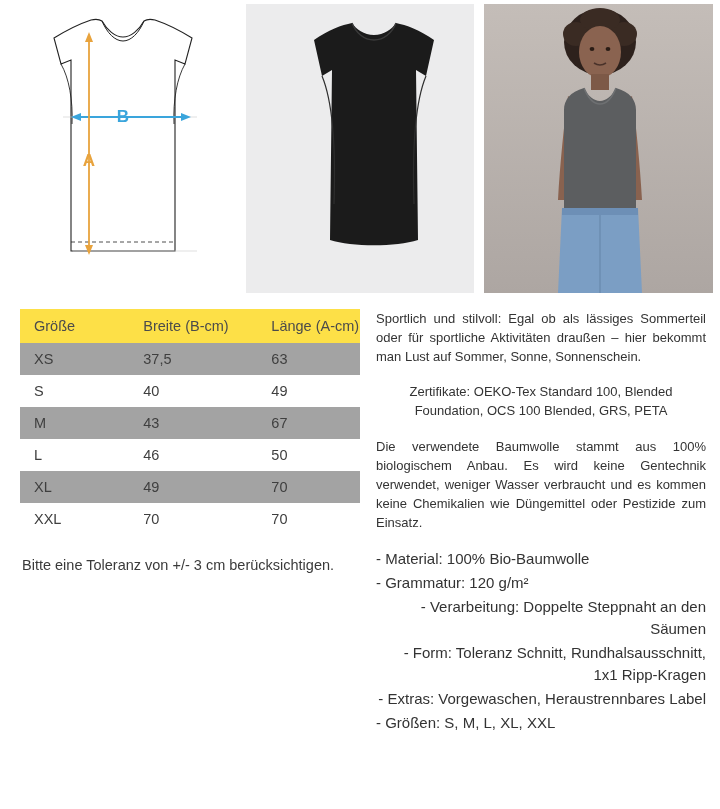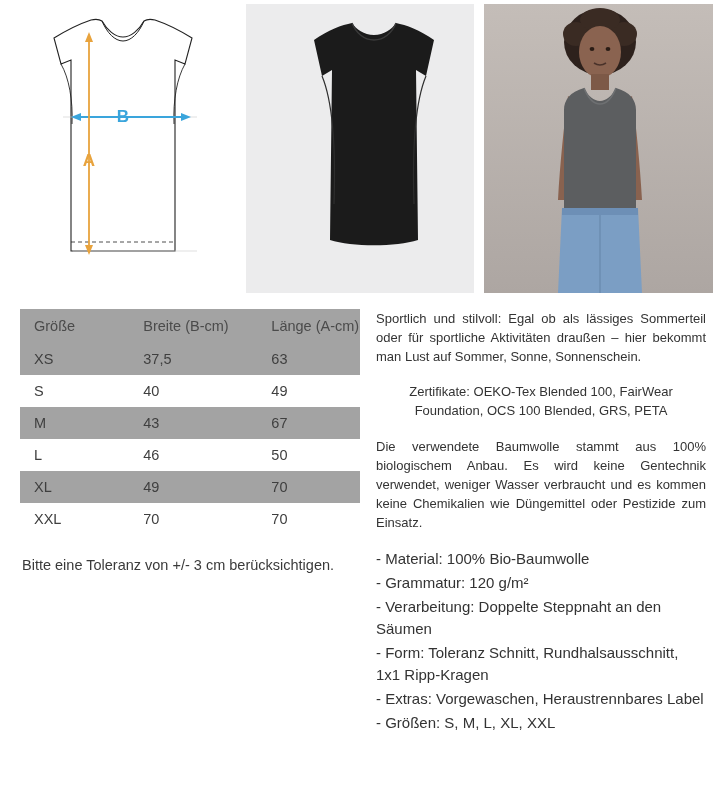--- a/index.html
+++ b/index.html
@@ -69,21 +69,21 @@
     border-collapse: collapse;
     width: 340px;
     font-size: 14.5px;
     color: #3a3a3a;
   }
   table.size-table th {
     text-align: left;
     font-weight: normal;
     color: #4b4b4b;
     padding: 9px 0 9px 14px;
-    background: #a3a3a3;
+    background: #fde047;
     font-size: 14.5px;
   }
   table.size-table td {
     padding: 8px 0 8px 14px;
     font-size: 14.5px;
     color: #3f3f3f;
   }
   table.size-table tr.odd td { background: #a3a3a3; }
   table.size-table tr.even td { background: #ffffff; }
   table.size-table th.c0, table.size-table td.c0 { width: 108px; }
@@ -111,21 +111,21 @@
   .bullets {
     margin: 0;
     padding: 0;
     list-style: none;
   }
   .bullets li {
     font-size: 15px;
     line-height: 1.47;
     color: #333333;
     margin-bottom: 2px;
-    text-align: left;
+    text-align: right;
   }
   .bullets li.left-align { text-align: left; }
 </style>
 </head>
 <body>
 
 <div class="page">
 
   <div class="images-row">
 
@@ -256,21 +256,21 @@
             <td class="c2">70</td>
           </tr>
         </tbody>
       </table>
 
       <div class="tolerance">Bitte eine Toleranz von +/- 3 cm berücksichtigen.</div>
     </div>
 
     <div class="right-col">
       <p class="para">Sportlich und stilvoll: Egal ob als lässiges Sommerteil oder für sportliche Aktivitäten draußen – hier bekommt man Lust auf Sommer, Sonne, Sonnenschein.</p>
-      <p class="para cert">Zertifikate: OEKO-Tex Blended 100, FairWear Foundation, OCS 100 Blended, GRS, PETA</p>
+      <p class="para cert">Zertifikate: OEKO-Tex Standard 100, Blended Foundation, OCS 100 Blended, GRS, PETA</p>
       <p class="para">Die verwendete Baumwolle stammt aus 100% biologischem Anbau. Es wird keine Gentechnik verwendet, weniger Wasser verbraucht und es kommen keine Chemikalien wie Düngemittel oder Pestizide zum Einsatz.</p>
       <ul class="bullets">
         <li class="left-align">- Material: 100% Bio-Baumwolle</li>
         <li class="left-align">- Grammatur: 120 g/m²</li>
         <li>- Verarbeitung: Doppelte Steppnaht an den Säumen</li>
         <li>- Form: Toleranz Schnitt, Rundhalsausschnitt, 1x1 Ripp-Kragen</li>
         <li>- Extras: Vorgewaschen, Heraustrennbares Label</li>
         <li class="left-align">- Größen: S, M, L, XL, XXL</li>
       </ul>
     </div>

